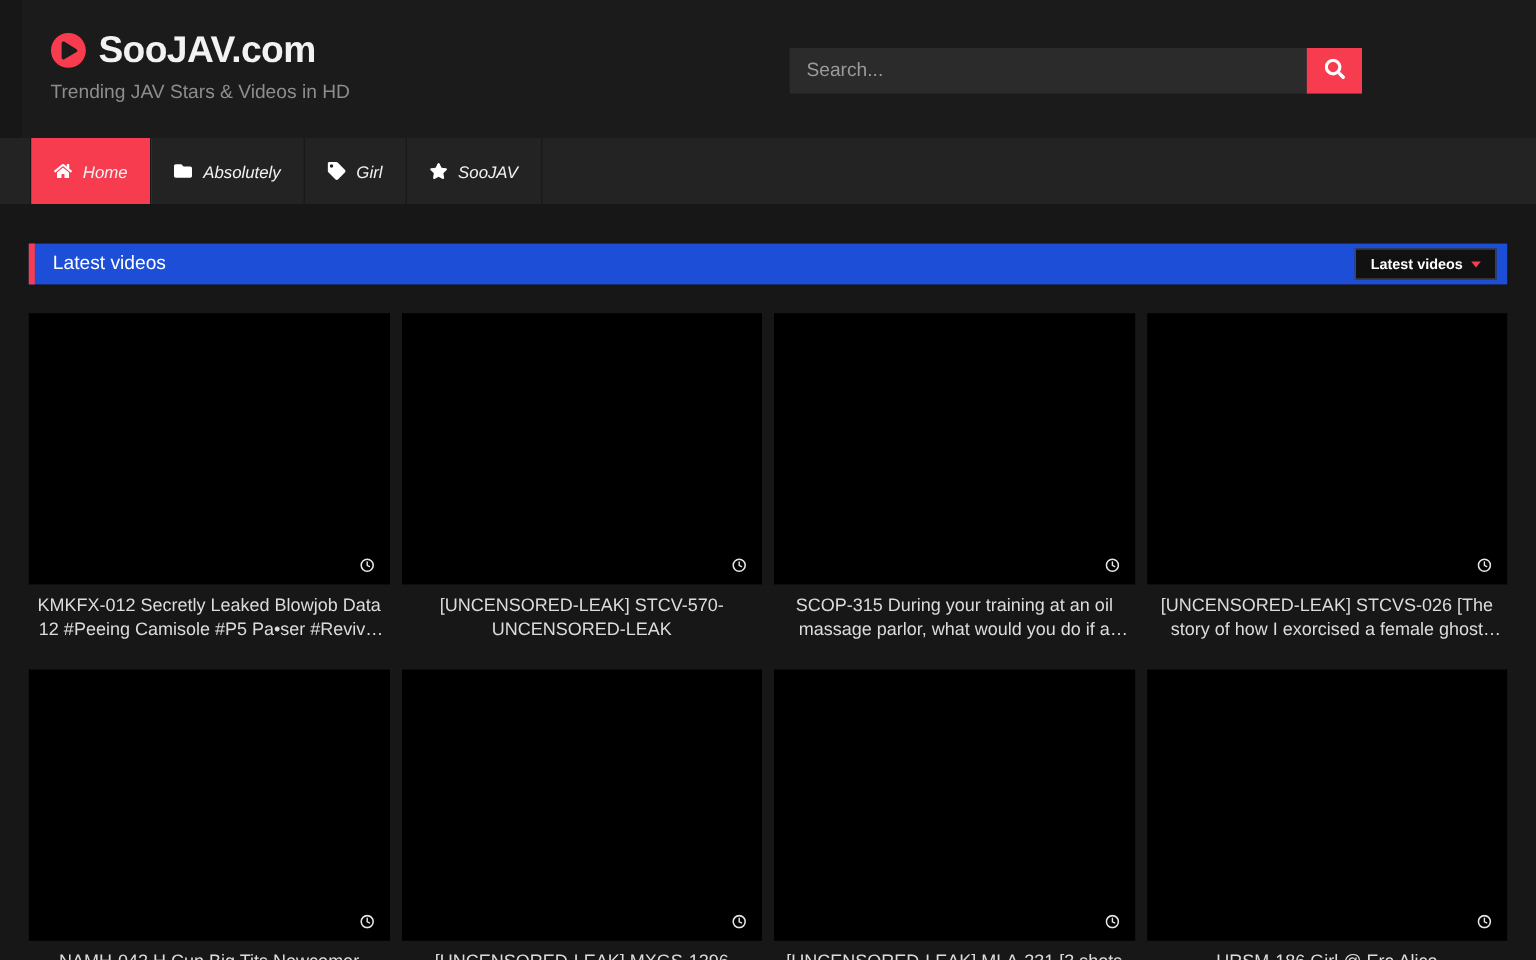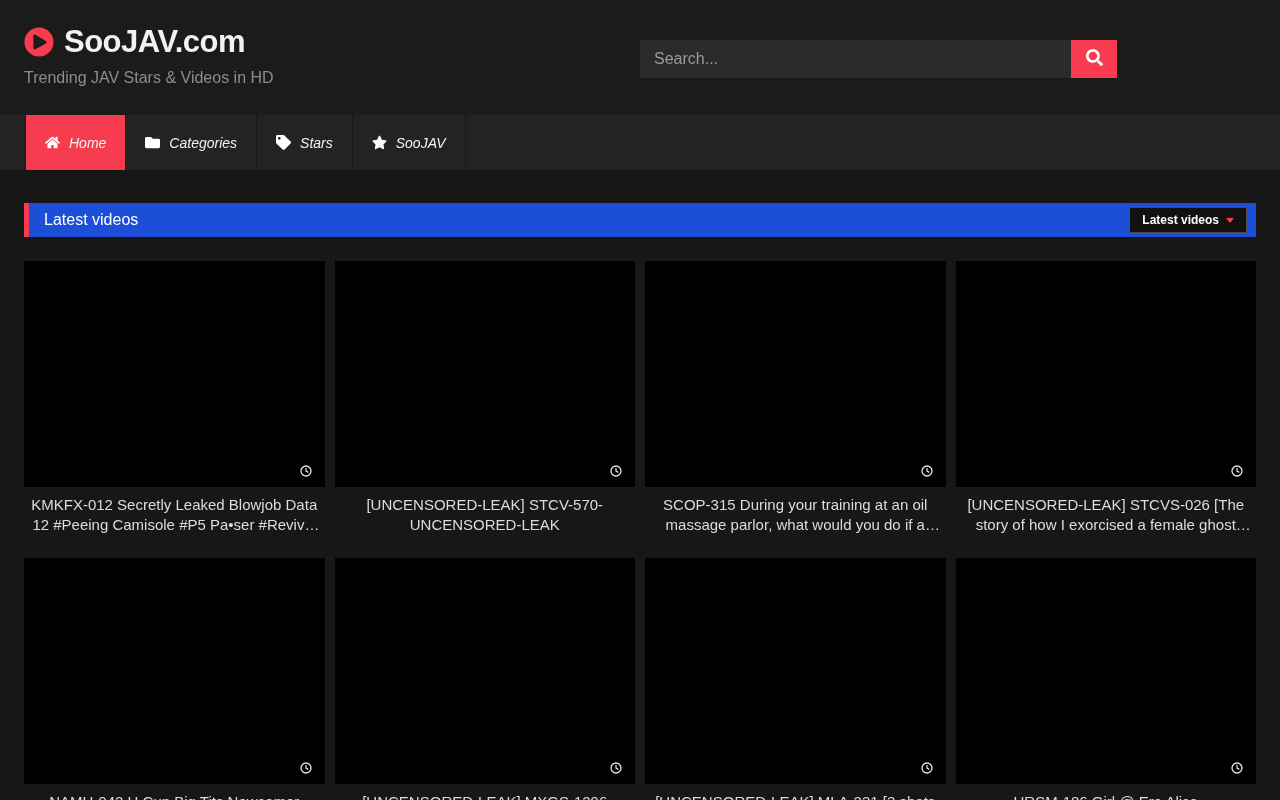--- a/index.html
+++ b/index.html
@@ -10,20 +10,21 @@
     color: #e6e6e6;
   }
   .page { width: 1280px; height: 800px; position: relative; }
 
   
   header {
     position: relative;
     height: 115px;
     background: #1b1b1b;
     padding: 24px 24px 0 24px;
+    margin-left: 18px;
   }
   .logo {
     display: flex;
     align-items: center;
     gap: 10px;
     text-decoration: none;
     cursor: pointer;
     width: max-content;
   }
   .logo-icon { width: 30px; height: 30px; display: inline-block; }
@@ -218,30 +219,30 @@
           </span>
     <span class="nav-label">Home</span>
   </li>
 
   <li class="nav-item">
     <span class="nav-icon">
             <svg viewBox="0 0 512 512">
               <path d="M464 128H272l-64-64H48C21.49 64 0 85.49 0 112v288c0 26.51 21.49 48 48 48h416c26.51 0 48-21.49 48-48V176c0-26.51-21.49-48-48-48z"></path>
             </svg>
           </span>
-    <span class="nav-label">Categories</span>
+    <span class="nav-label">Absolutely</span>
   </li>
 
   <li class="nav-item">
     <span class="nav-icon">
             <svg viewBox="0 0 512 512">
               <path d="M0 252.118V48C0 21.49 21.49 0 48 0h204.118a48 48 0 0 1 33.941 14.059l211.882 211.882c18.745 18.745 18.745 49.137 0 67.882L293.823 497.941c-18.745 18.745-49.137 18.745-67.882 0L14.059 286.059A48 48 0 0 1 0 252.118zM112 64c-26.51 0-48 21.49-48 48s21.49 48 48 48 48-21.49 48-48-21.49-48-48-48z"></path>
             </svg>
           </span>
-    <span class="nav-label">Stars</span>
+    <span class="nav-label">Girl</span>
   </li>
 
   <li class="nav-item">
     <span class="nav-icon">
             <svg viewBox="0 0 576 512">
               <path d="M259.3 17.8L194 150.2 47.9 171.5c-26.2 3.8-36.7 36.1-17.7 54.6l105.7 103-25 145.5c-4.5 26.3 23.2 46 46.4 33.7L288 439.6l130.7 68.7c23.2 12.2 50.9-7.4 46.4-33.7l-25-145.5 105.7-103c19-18.5 8.5-50.8-17.7-54.6L382 150.2 316.7 17.8c-11.7-23.6-45.6-23.9-57.4 0z"></path>
             </svg>
           </span>
     <span class="nav-label">SooJAV</span>
   </li>

